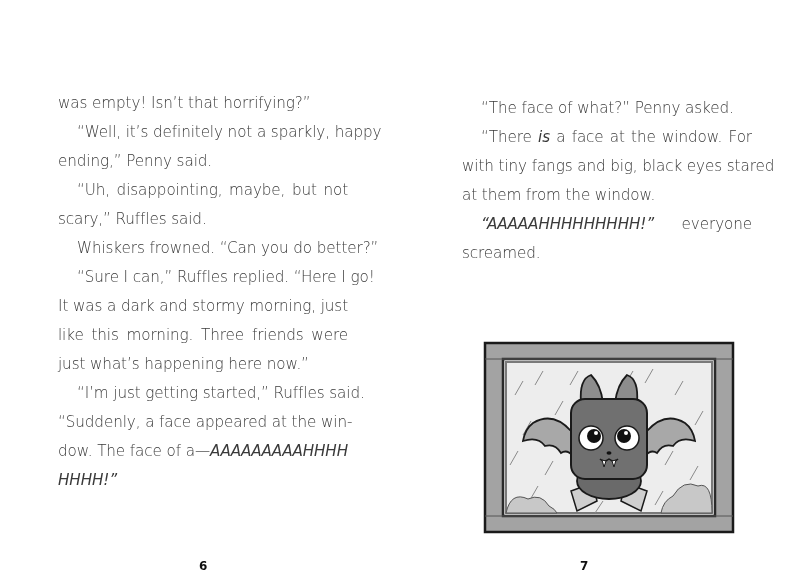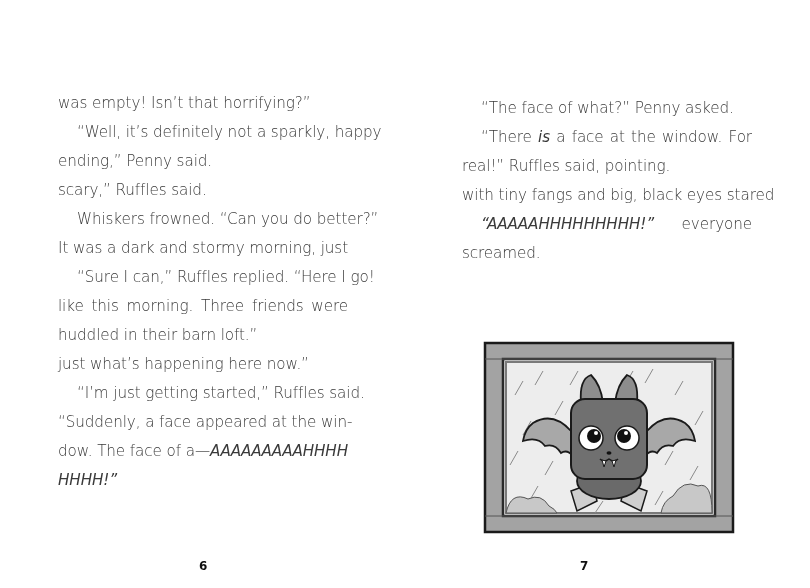--- a/index.html
+++ b/index.html
@@ -22,41 +22,41 @@
   .illustration { position: absolute; left: 78px; top: 321px; width: 252px; height: 193px; }
 </style>
 </head>
 <body>
 
 <div class="page page-left">
   <div class="text-block" id="left-text">
       <span class="line last">was empty! Isn’t that horrifying?”</span>
       <span class="line indent">“Well, it’s definitely not a sparkly, happy</span>
       <span class="line last">ending,” Penny said.</span>
+      <span class="line indent">“Uh, disappointing, maybe, but not</span>
       <span class="line last">scary,” Ruffles said.</span>
       <span class="line indent last">Whiskers frowned. “Can you do better?”</span>
+      <span class="line indent">“Sure I can,” Ruffles replied. “Here I go!</span>
       <span class="line">It was a dark and stormy morning, just</span>
-      <span class="line indent">“Sure I can,” Ruffles replied. “Here I go!</span>
       <span class="line">like this morning. Three friends were</span>
-      <span class="line last">huddled in their barn loft.”</span>
       <span class="line last">just what’s happening here now.”</span>
       <span class="line indent">“I’m just getting started,” Ruffles said.</span>
       <span class="line">“Suddenly, a face appeared at the win-</span>
       <span class="line">dow. The face of a—<em>AAAAAAAAAHHHH</em></span>
       <span class="line last"><em>HHHH!”</em></span>
     </div>
   <div class="page-num">6</div>
 </div>
 
 <div class="page page-right">
   <div class="text-block" id="right-text">
       <span class="line indent last">“The face of what?” Penny asked.</span>
       <span class="line indent">“There <em>is</em> a face at the window. For</span>
-      <span class="line last">real!” Ruffles said, pointing.</span>
       <span class="line">with tiny fangs and big, black eyes stared</span>
+      <span class="line last">at them from the window.</span>
       <span class="line indent"><em>“AAAAAHHHHHHHHH!”</em> everyone</span>
       <span class="line last">screamed.</span>
     </div>
 
   <svg class="illustration" viewBox="0 0 252 193" xmlns="http://www.w3.org/2000/svg">
 
     <rect x="2" y="2" width="248" height="189" fill="#a3a3a3" stroke="#1a1a1a" stroke-width="2.5"></rect>
     <rect x="20" y="18" width="212" height="157" fill="#ededed" stroke="#2a2a2a" stroke-width="2.5"></rect>
     <rect x="23" y="21" width="206" height="151" fill="none" stroke="#7a7a7a" stroke-width="2"></rect>
     <line x1="2" y1="18" x2="250" y2="18" stroke="#555" stroke-width="1"></line>

